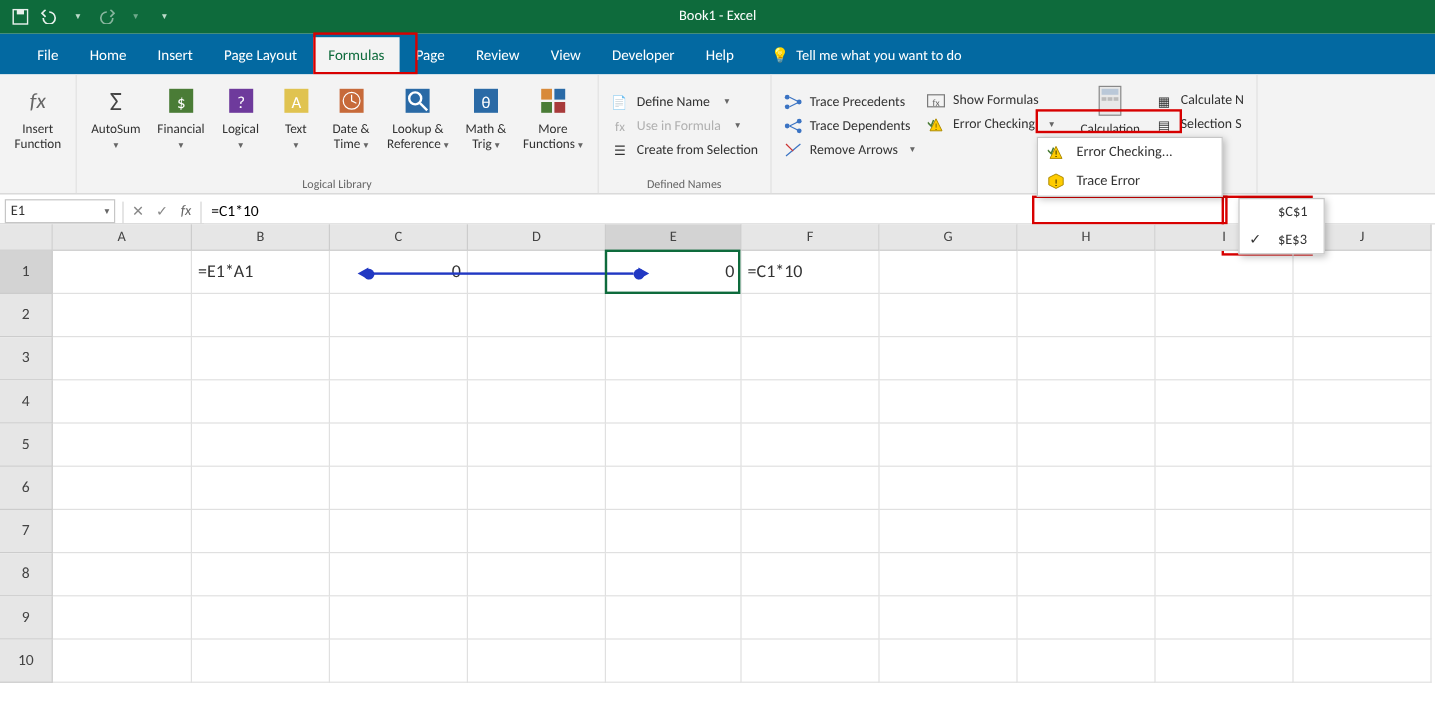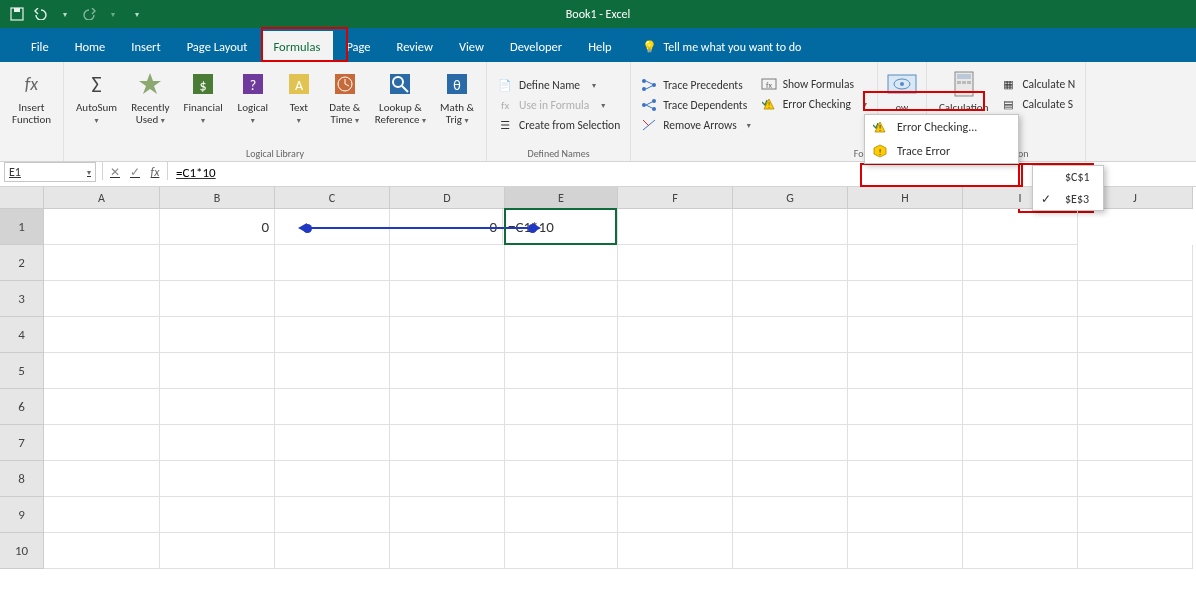--- a/index.html
+++ b/index.html
@@ -18,21 +18,21 @@
   .group-ctrls { display:flex; gap:2px; height:78px; align-items:flex-start;}
   .group-label { font-size:10px; color:#666; height:16px; display:flex; align-items:center;}
   .big-btn { display:flex; flex-direction:column; align-items:center; gap:2px; padding:2px 6px; min-width:44px; cursor:pointer;}
   .big-btn .icon-box { width:32px; height:32px; display:flex; align-items:center; justify-content:center;}
   .big-btn .lbl { font-size:11px; text-align:center; line-height:1.1;}
   .drop-caret { font-size:8px; color:#666;}
   .stack { display:flex; flex-direction:column; gap:2px; justify-content:center; height:78px;}
   .stack-item { display:flex; align-items:center; gap:6px; padding:1px 4px; font-size:11.5px; white-space:nowrap; cursor:pointer;}
   .stack-item .si-icon { width:16px; height:16px; display:flex; align-items:center; justify-content:center; font-size:11px;}
   .disabled { color:#b0b0b0; }
-  .formula-bar { height:25px; border-bottom:1px solid #d4d4d4; display:flex; align-items:flex-start; background:#fff;text-decoration:underline;}
+  .formula-bar { height:25px; border-bottom:1px solid #d4d4d4; display:flex; align-items:flex-end; background:#fff;}
   .name-box { width:92px; height:20px; border:1px solid #c6c6c6; margin:0 4px; padding:0 4px; font-size:12px; display:flex; align-items:center; justify-content:space-between;}
   .fb-btn { width:20px; height:20px; display:flex; align-items:center; justify-content:center; color:#888; cursor:pointer;}
   .fb-sep { width:1px; height:18px; background:#d4d4d4; margin:0 2px;}
   .fx { font-style:italic; color:#666; padding:0 4px;}
   .formula-input { flex:1; height:20px; border:none; outline:none; font-size:13px; padding-left:6px; font-family:Calibri, sans-serif;}
   .grid-area { position:relative; }
   .col-headers { display:flex; height:22px;}
   .corner { width:44px; background:#e6e6e6; border-right:1px solid #ccc; border-bottom:1px solid #ccc;}
   .col-h { background:#e6e6e6; border-right:1px solid #ccc; border-bottom:1px solid #ccc; display:flex; align-items:center; justify-content:center; font-size:12px; color:#444;}
   .col-h.sel { background:#d3d3d3; }
@@ -117,29 +117,20 @@
 
   <div class="group">
     <div class="group-ctrls">
       <div class="big-btn">
           <div class="icon-box" style="color:#444;font-size:22px">Σ</div>
           <div class="lbl"><span>AutoSum</span><br><span class="drop-caret">▾</span></div>
         </div>
       <div class="big-btn">
           <div class="icon-box">
             <svg width="26" height="26">
-              <polygon points="13,2 16,10 24,10 17,15 20,23 13,18 6,23 9,15 2,10 10,10" fill="#8aa86f"></polygon>
-            </svg>
-          </div>
-          <div class="lbl"><span style="white-space:pre-line">Recently
-Used</span> <span class="drop-caret">▾</span></div>
-        </div>
-      <div class="big-btn">
-          <div class="icon-box">
-            <svg width="26" height="26">
               <rect x="3" y="3" width="20" height="20" fill="#4a7c36"></rect>
               <text x="13" y="19" text-anchor="middle" fill="#fff" font-size="14">$</text>
             </svg>
           </div>
           <div class="lbl"><span>Financial</span><br><span class="drop-caret">▾</span></div>
         </div>
       <div class="big-btn">
           <div class="icon-box">
             <svg width="26" height="26">
               <rect x="3" y="3" width="20" height="20" fill="#6e3a9c"></rect>
@@ -181,20 +172,32 @@
         </div>
       <div class="big-btn">
           <div class="icon-box">
             <svg width="26" height="26">
               <rect x="3" y="3" width="20" height="20" fill="#2a6aa6"></rect>
               <text x="13" y="19" text-anchor="middle" fill="#fff" font-size="14">θ</text>
             </svg>
           </div>
           <div class="lbl"><span style="white-space:pre-line">Math &amp;
 Trig</span> <span class="drop-caret">▾</span></div>
+        </div>
+      <div class="big-btn">
+          <div class="icon-box">
+            <svg width="26" height="26">
+              <rect x="3" y="3" width="9" height="9" fill="#d88a3a"></rect>
+              <rect x="14" y="3" width="9" height="9" fill="#2a6aa6"></rect>
+              <rect x="3" y="14" width="9" height="9" fill="#4a7c36"></rect>
+              <rect x="14" y="14" width="9" height="9" fill="#a83a3a"></rect>
+            </svg>
+          </div>
+          <div class="lbl"><span style="white-space:pre-line">More
+Functions</span> <span class="drop-caret">▾</span></div>
         </div>
     </div>
     <div class="group-label">Logical Library</div>
   </div>
 
   <div class="group">
     <div class="group-ctrls">
       <div class="stack">
         <div class="stack-item">
             <span class="si-icon">📄</span>
@@ -273,35 +276,20 @@
             </span>
             <span>Error Checking</span> 
             <span class="drop-caret" style="margin-left:6px">▾</span>
           </div>
         <div style="height:20px"></div>
       </div>
     </div>
     <div class="group-label" style="align-self:flex-end; padding-right:4px">For</div>
   </div>
 
-  <div class="group" style="border-left:1px solid #e1e1e1; padding-left:2px; padding-right:2px;">
-    <div class="group-ctrls">
-      <div class="big-btn" style="min-width:36px">
-          <div class="icon-box">
-            <svg width="30" height="20">
-              <rect x="1" y="1" width="28" height="18" fill="#d8e8f4" stroke="#5a8ac0"></rect>
-              <ellipse cx="15" cy="10" rx="8" ry="5" fill="none" stroke="#5a8ac0"></ellipse>
-              <circle cx="15" cy="10" r="2" fill="#5a8ac0"></circle>
-            </svg>
-          </div>
-          <div class="lbl" style="font-size:10px; overflow:hidden; width:28px; white-space:nowrap; text-overflow:clip;">ow</div>
-        </div>
-    </div>
-    <div class="group-label"></div>
-  </div>
 
   <div class="group">
     <div class="group-ctrls">
       <div class="big-btn">
           <div class="icon-box">
             <svg width="26" height="28">
               <rect x="4" y="2" width="18" height="24" fill="#e8e8e8" stroke="#888"></rect>
               <rect x="6" y="4" width="14" height="5" fill="#bac8d8"></rect>
               <rect x="6" y="11" width="4" height="3" fill="#bbb"></rect>
               <rect x="11" y="11" width="4" height="3" fill="#bbb"></rect>
@@ -311,21 +299,21 @@
           <div class="lbl"><span style="white-space:pre-line">Calculation
 Options</span> <span class="drop-caret">▾</span></div>
         </div>
       <div class="stack">
         <div class="stack-item">
             <span class="si-icon">▦</span>
             <span>Calculate N</span>
           </div>
         <div class="stack-item">
             <span class="si-icon">▤</span>
-            <span>Calculate S</span>
+            <span>Selection S</span>
           </div>
         <div style="height:20px"></div>
       </div>
     </div>
     <div class="group-label">Calculation</div>
   </div>
 </div>
 
 <div class="highlight-box" style="left:863px; top:91px; width:122px; height:20px;"></div>
 
@@ -388,20 +376,21 @@
       <div class="col-h" style="width: 115px;">F</div>
       <div class="col-h" style="width: 115px;">G</div>
       <div class="col-h" style="width: 115px;">H</div>
       <div class="col-h" style="width: 115px;">I</div>
       <div class="col-h" style="width: 115px;">J</div>
     </div>
   <div id="rows">
       <div class="row">
         <div class="row-h sel">1</div>
         <div class="cell" style="width: 116px;"></div>
+        <div class="cell" style="width: 115px;">=E1*A1</div>
         <div class="cell right" style="width: 115px;">0</div>
         <div class="cell" style="width: 115px;"></div>
         <div class="cell right" style="width: 113px;">0</div>
         <div class="cell" style="width: 115px;">=C1*10</div>
         <div class="cell" style="width: 115px;"></div>
         <div class="cell" style="width: 115px;"></div>
         <div class="cell" style="width: 115px;"></div>
         <div class="cell" style="width: 115px;"></div>
       </div>
       <div class="row">

